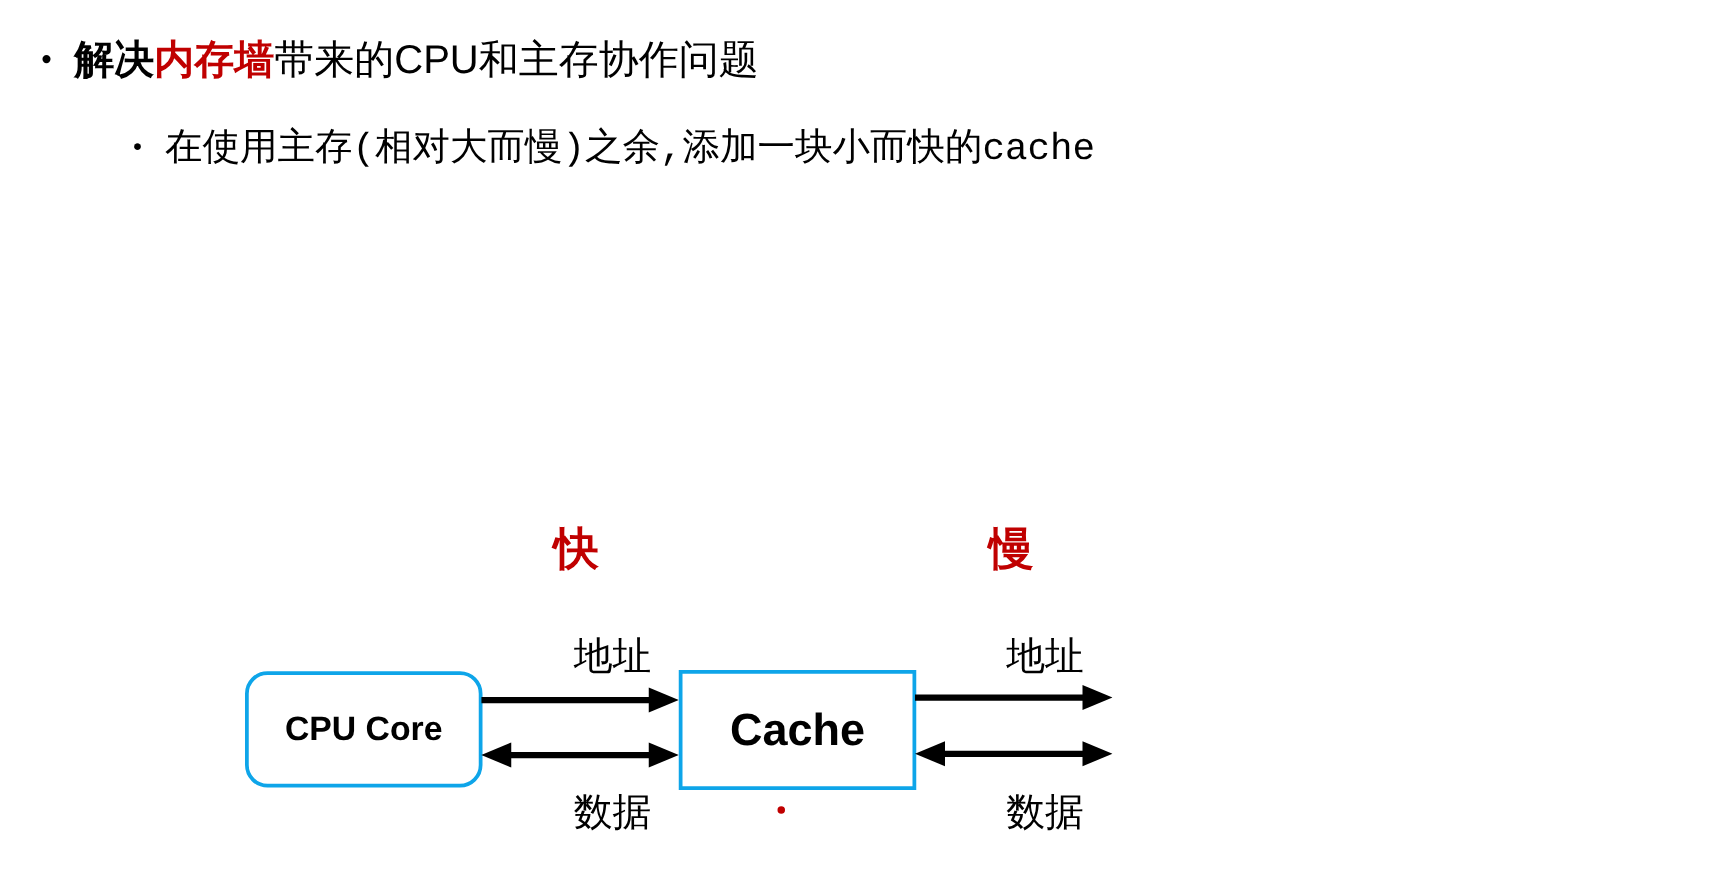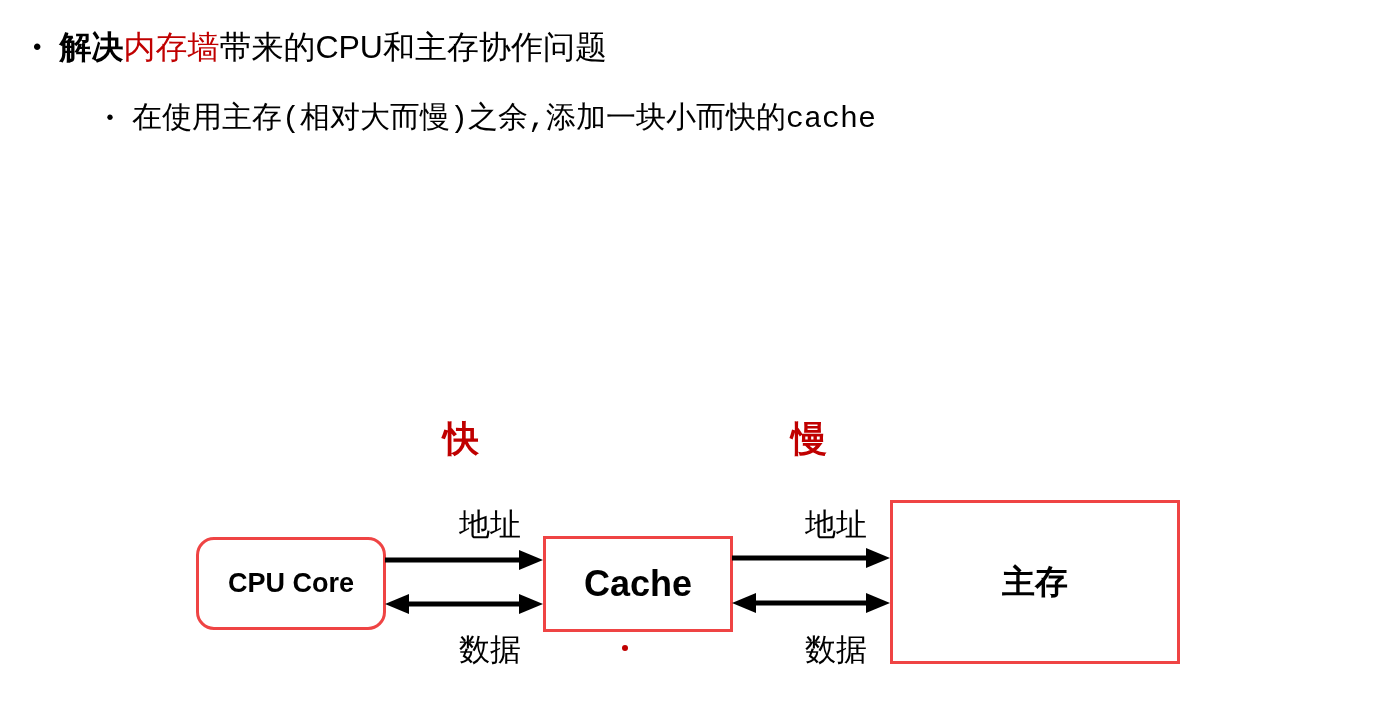--- a/index.html
+++ b/index.html
@@ -21,21 +21,21 @@
     white-space: nowrap;
     color: #000000;
   }
   .l1 {
     left: 33px;
     top: 26px;
     font-size: 32px;
   }
   .l1 .marker { margin-right: 18px; font-size: 24px; vertical-align: 3px; }
   .l1 .bold { font-weight: bold; }
-  .l1 .red  { font-weight: normal; color: #c00000; }
+  .l1 .red  { font-weight: bold; color: #c00000; }
   .l2 {
     left: 104px;
     font-size: 30px;
   }
   .l2 .marker { margin-right: 16px; font-size: 20px; vertical-align: 3px; }
   .l2-1 { top: 97px; font-family: Liberation Mono, monospace; }
   .l2-2 { top: 166px; }
   .l2-3 { top: 234px; }
 
   
@@ -54,21 +54,21 @@
     color: #000000;
     margin-left: 32px;
   }
   .addr-1 { left: 427px; top: 504px; }
   .data-1 { left: 427px; top: 629px; }
   .addr-2 { left: 773px; top: 504px; }
   .data-2 { left: 773px; top: 629px; }
 
   .node {
     position: absolute;
-    border: 3px solid #ef4444;
+    border: 3px solid #0ea5e9;
     background: #ffffff;
     display: flex;
     align-items: center;
     justify-content: center;
     font-weight: bold;
     color: #000000;
     box-sizing: border-box;
   }
   .node-cpu {
     left: 196px; top: 537px;
@@ -125,23 +125,20 @@
   <div class="bus-label data-1">数据</div>
   <div class="bus-label addr-2">地址</div>
   <div class="bus-label data-2">数据</div>
 
   <div class="node node-cpu">
     <span>CPU Core</span>
   </div>
   <div class="node node-cache">
     <span>Cache</span>
   </div>
-  <div class="node node-memory">
-    <span>主存</span>
-  </div>
 
   <svg class="arrow arrow-addr-1" viewBox="0 0 158 24" xmlns="http://www.w3.org/2000/svg">
     <line x1="0" y1="12" x2="138" y2="12" stroke="#000000" stroke-width="5"></line>
     <polygon points="134,2 158,12 134,22" fill="#000000"></polygon>
   </svg>
 
   <svg class="arrow arrow-data-1" viewBox="0 0 158 24" xmlns="http://www.w3.org/2000/svg">
     <line x1="20" y1="12" x2="138" y2="12" stroke="#000000" stroke-width="5"></line>
     <polygon points="24,2 0,12 24,22" fill="#000000"></polygon>
     <polygon points="134,2 158,12 134,22" fill="#000000"></polygon>

